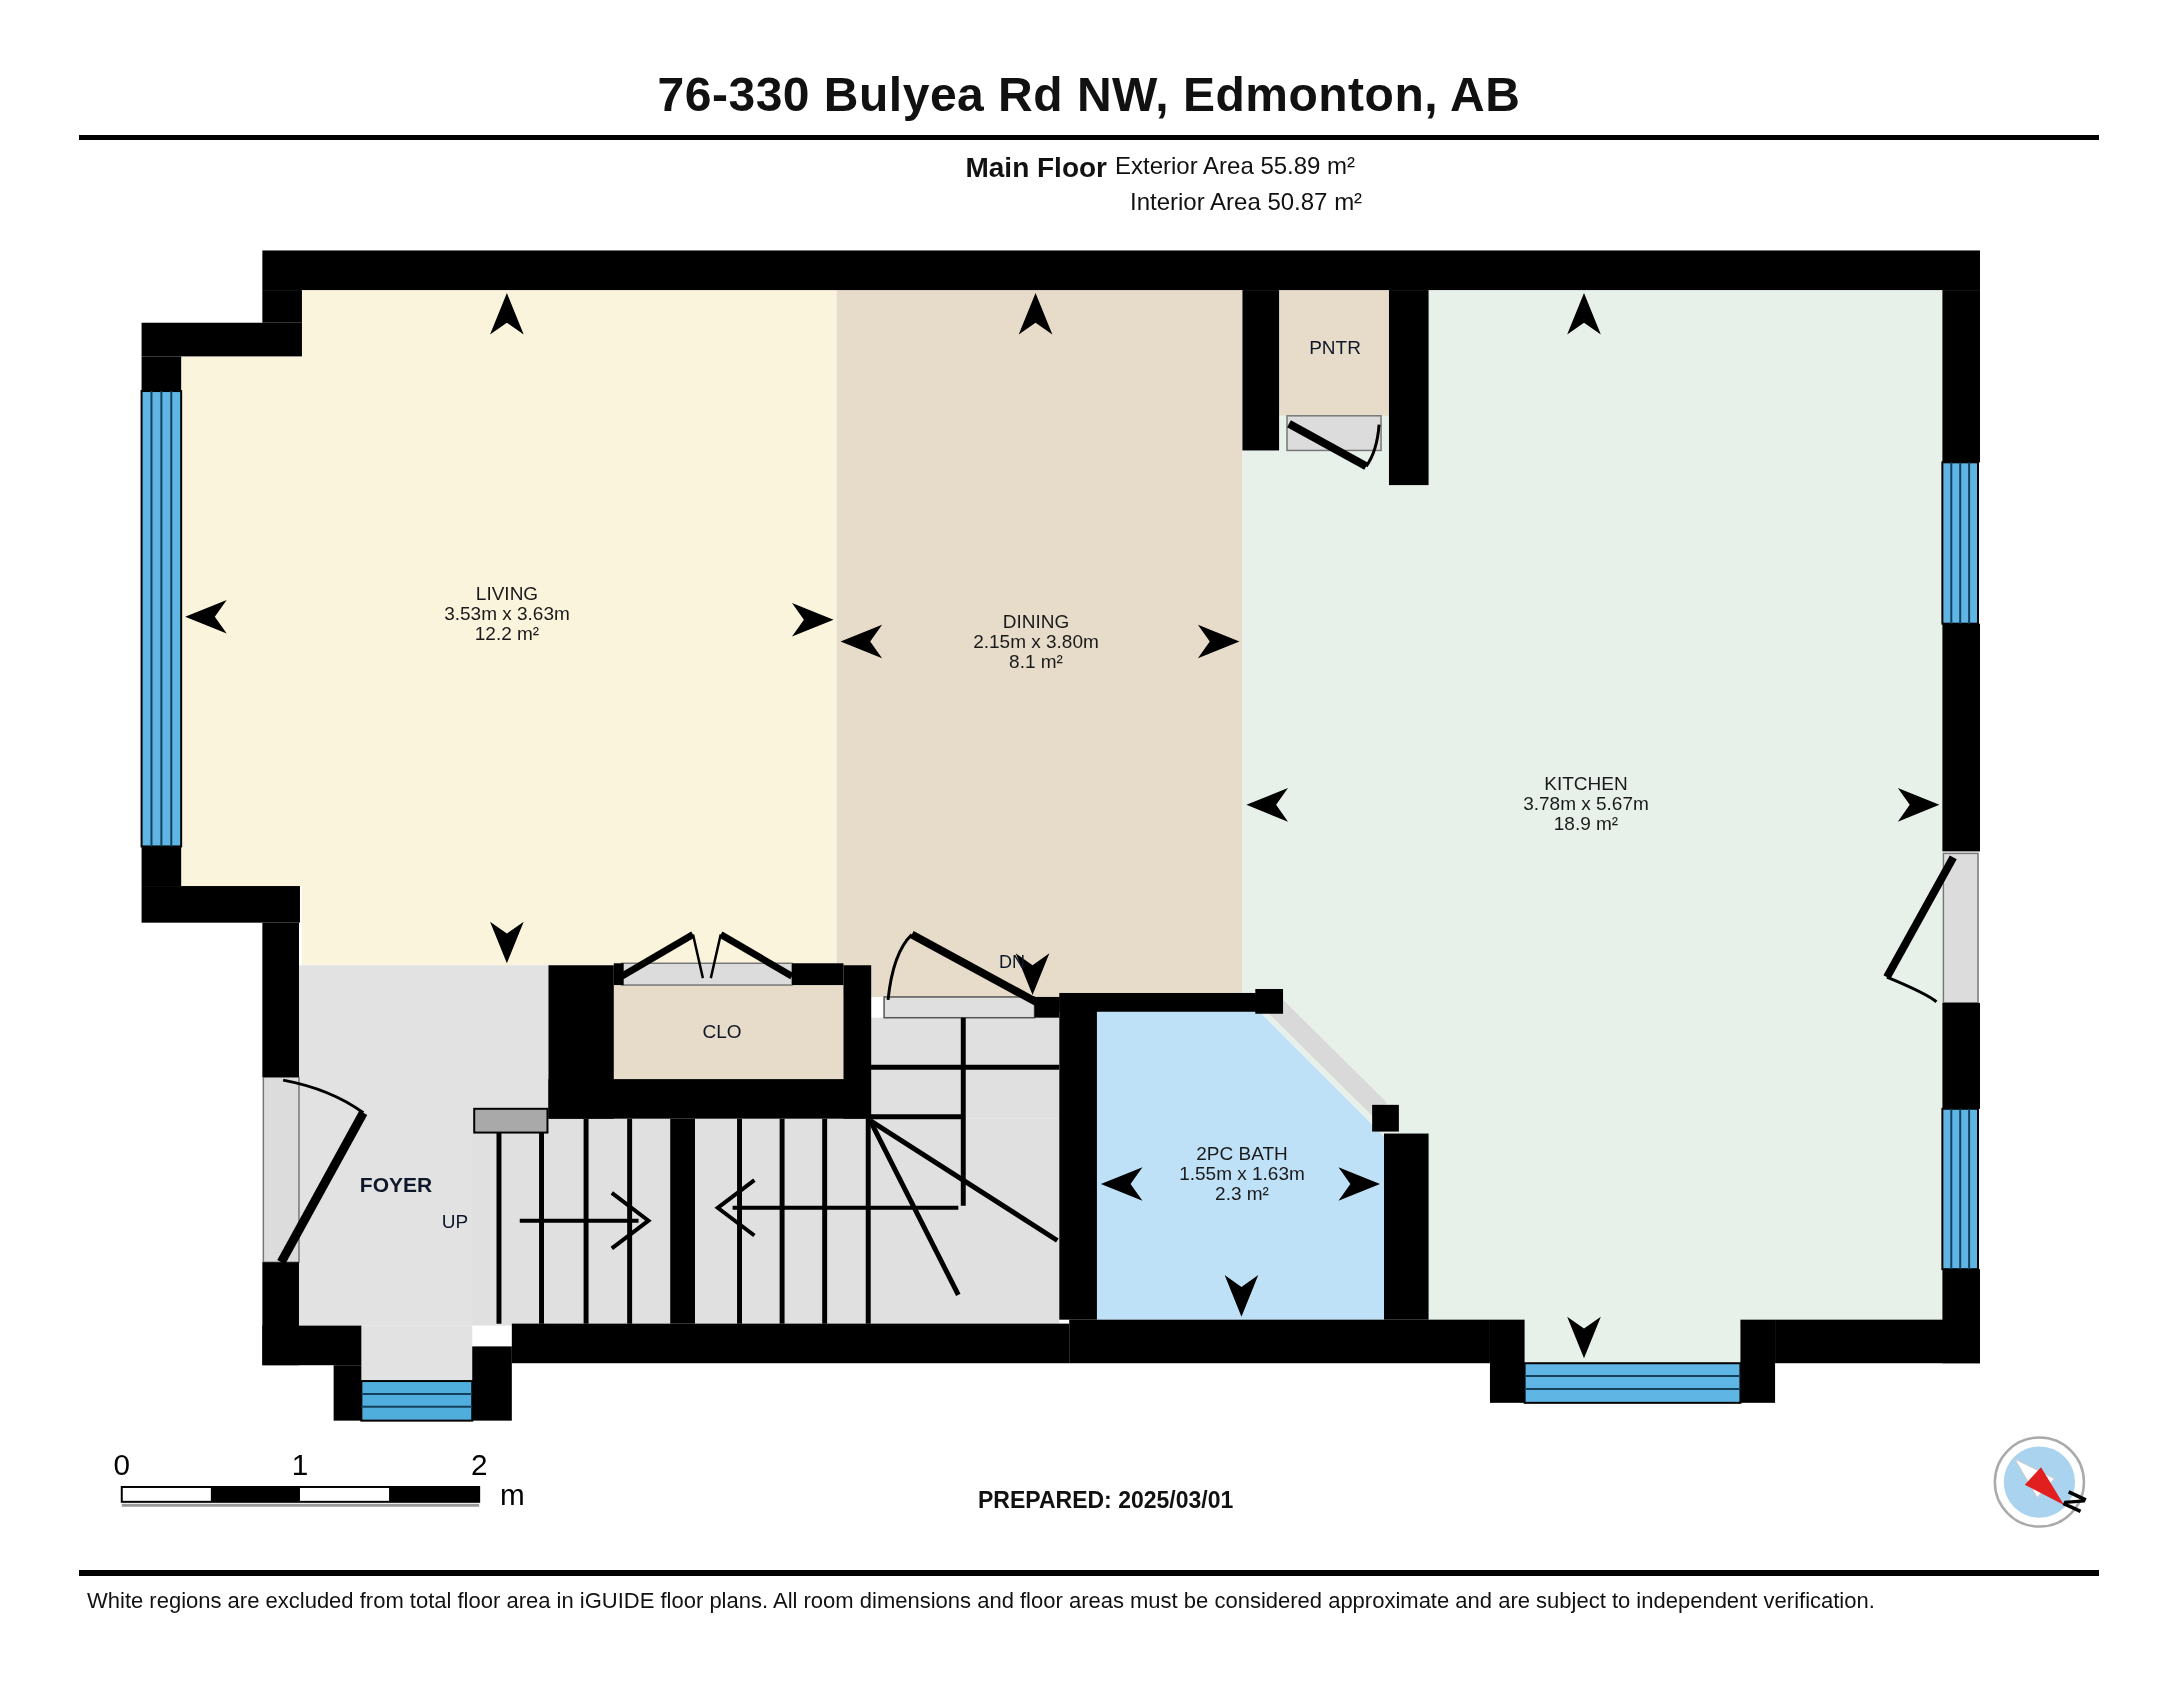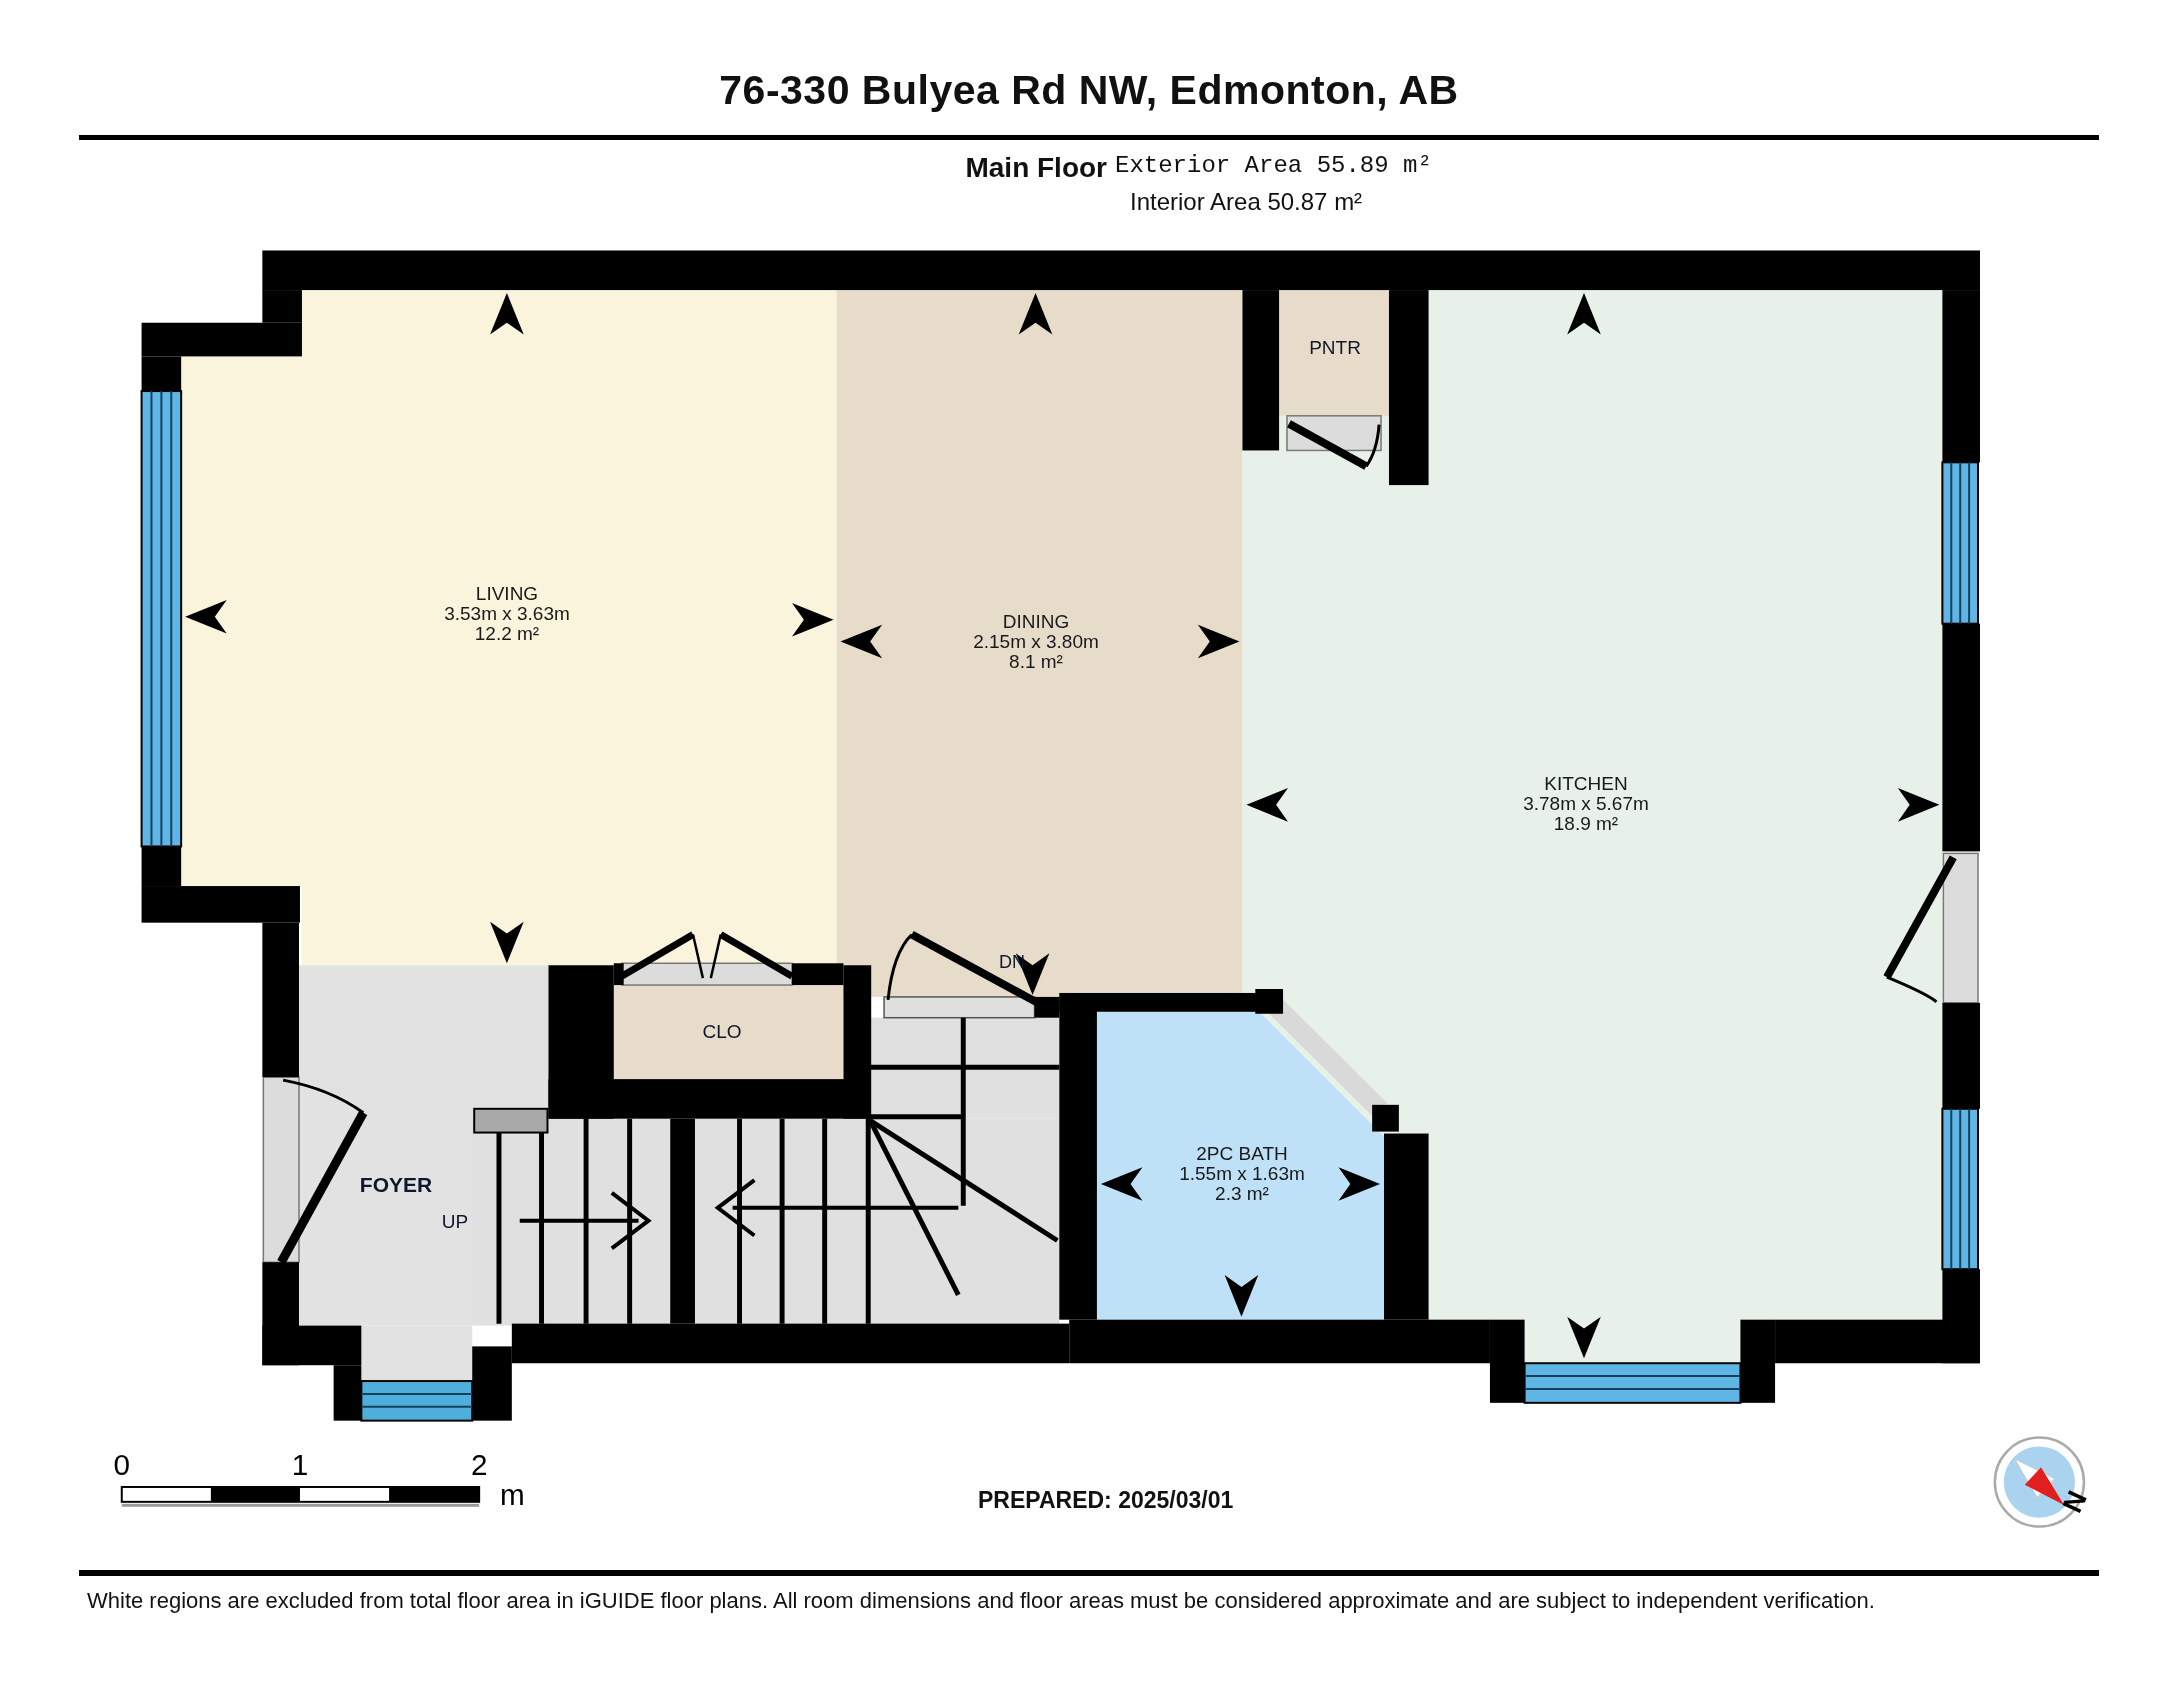--- a/index.html
+++ b/index.html
@@ -1,24 +1,24 @@
 <!DOCTYPE html>
 <html><head>
 <meta charset="utf-8">
 <style>
   html,body{margin:0;padding:0;background:#ffffff;}
   body{width:2178px;height:1683px;position:relative;overflow:hidden;
        font-family:"Liberation Sans","DejaVu Sans",sans-serif;color:#111;}
   .abs{position:absolute;}
   .page-title{left:0;top:67px;width:2178px;text-align:center;
-    font-size:41px;font-weight:bold;letter-spacing:0.5px;}
+    font-size:48px;font-weight:bold;letter-spacing:0.5px;}
   .header-rule{left:79px;top:135px;width:2020px;height:5px;background:#000;}
   .floor-label{left:16px;top:152px;width:1091px;text-align:right;
     font-size:28px;font-weight:bold;}
-  .area-line1{left:1115px;top:152px;font-size:24px;font-family:Liberation Mono, monospace;}
+  .area-line1{left:1115px;top:152px;font-size:24px;}
   .area-line2{left:1115px;top:188px;font-size:24px;margin-left:15px;}
   .room-label{transform:translate(-50%,-50%);text-align:center;
     font-size:19px;line-height:20px;color:#1a1a1a;white-space:nowrap;}
   .room-label .rname{display:block;}
   .small-label{transform:translate(-50%,-50%);text-align:center;
     font-size:19px;color:#0f172a;white-space:nowrap;}
   .prepared{left:978px;top:1487px;font-size:23px;font-weight:bold;}
   .footer-rule{left:79px;top:1570px;width:2020px;height:6px;background:#000;}
   .disclaimer{left:87px;top:1588px;width:2039px;font-size:22px;}
   svg text{font-family:"Liberation Sans","DejaVu Sans",sans-serif;}

